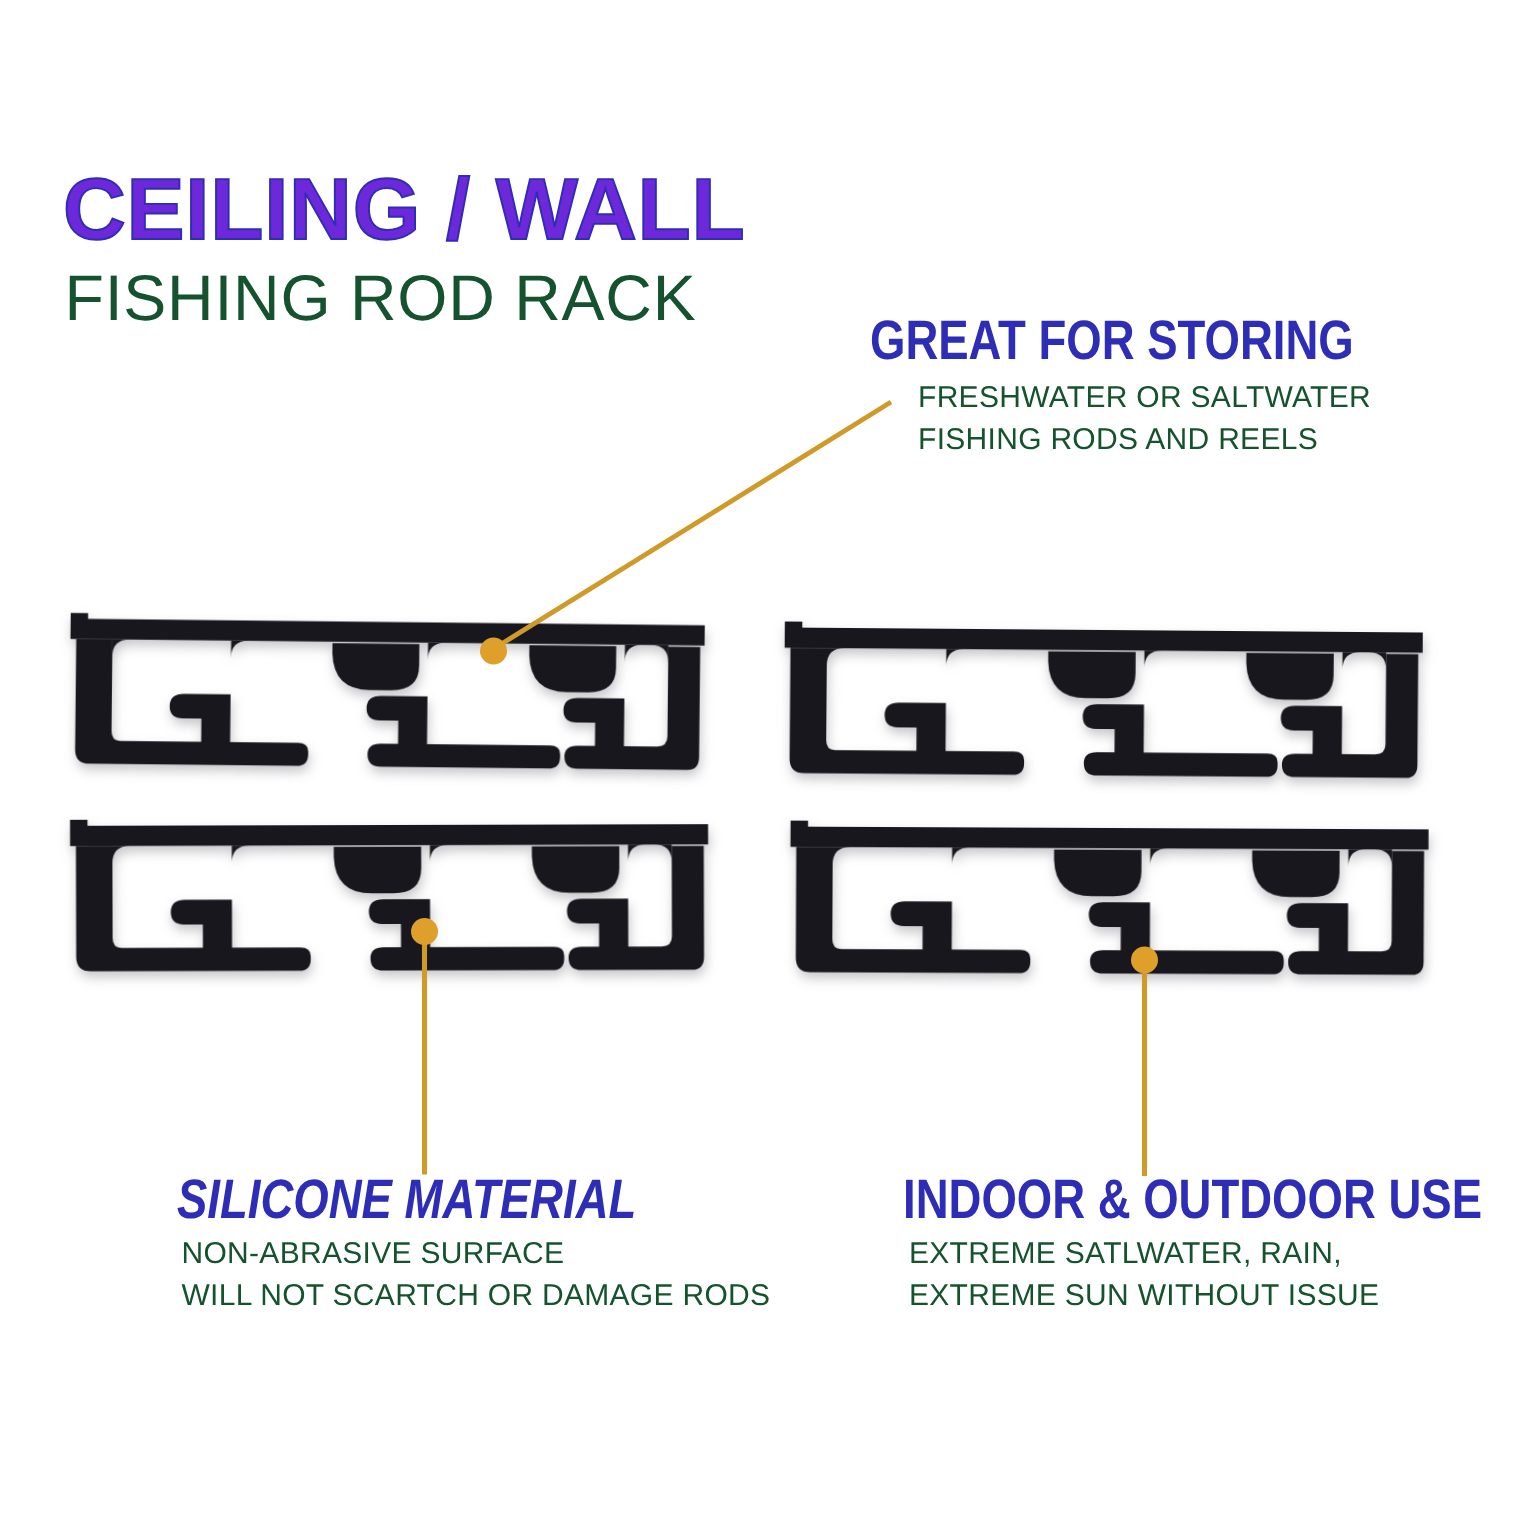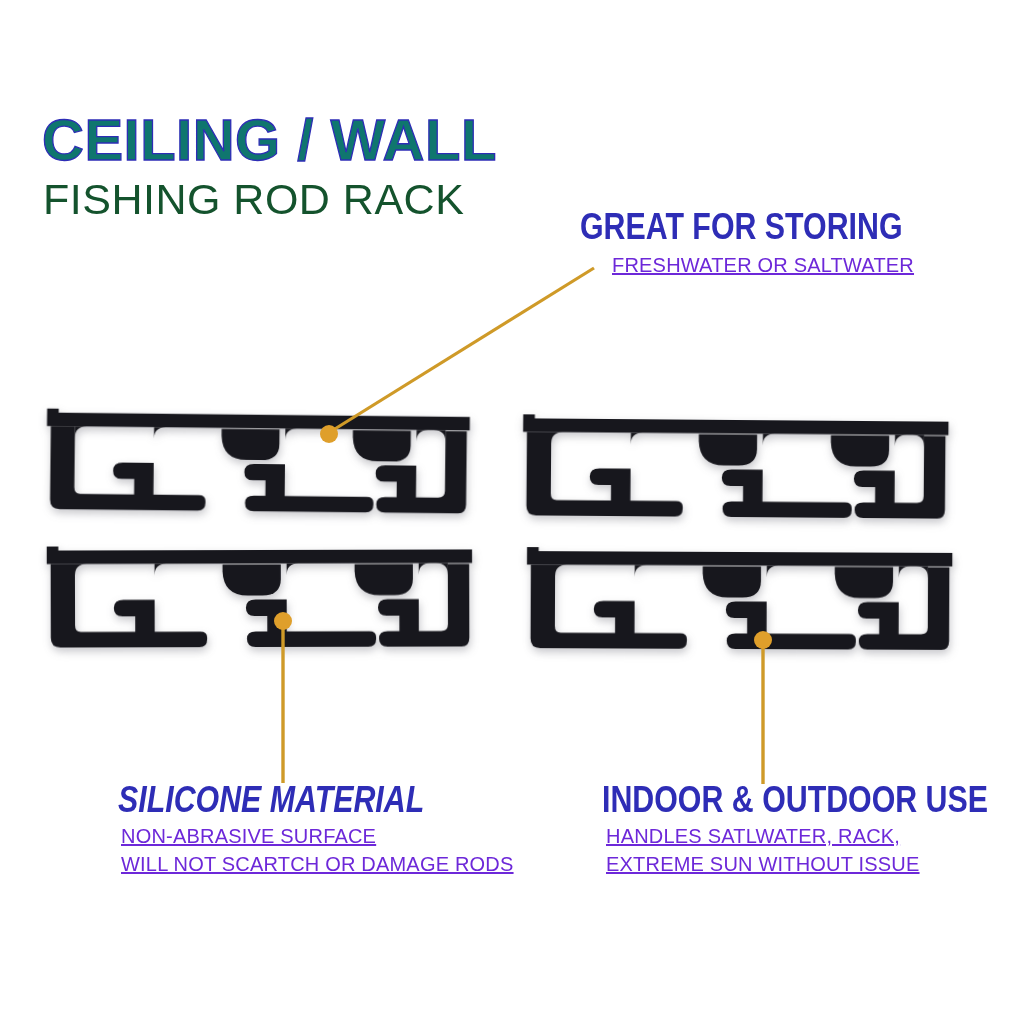--- a/index.html
+++ b/index.html
@@ -5,37 +5,37 @@
   html,body{margin:0;padding:0;}
   body{
     width:1024px;height:1024px;
     background:#ffffff;
     font-family:"Liberation Sans","DejaVu Sans",sans-serif;
     position:relative;overflow:hidden;
   }
   .abs{position:absolute;}
   .title-main{
     left:42px;top:108px;
-    color:#0f766e;font-size:58px;font-weight:bold;
+    color:#6d28d9;font-size:58px;font-weight:bold;
     letter-spacing:.5px;white-space:nowrap;
     -webkit-text-stroke:1.3px #2e2db6;
     line-height:1.1;
   }
   .title-sub{
     left:43px;top:176px;
     color:#14532d;font-size:43px;font-weight:normal;
     letter-spacing:.5px;white-space:nowrap;line-height:1.1;
   }
   .callout-h{
     color:#2e2db6;font-size:37px;font-weight:bold;white-space:nowrap;line-height:1.05;
   }
   .squeeze{display:inline-block;transform:scaleX(.82);transform-origin:left top;}
   .callout-lines{
-    color:#6d28d9;font-size:20px;line-height:27.5px;
-    white-space:nowrap;letter-spacing:.2px;text-decoration:underline;
+    color:#14532d;font-size:20px;line-height:27.5px;
+    white-space:nowrap;letter-spacing:.2px;
   }
   .rack{position:absolute;filter:drop-shadow(1px 4px 4px rgba(70,70,82,.30));}
   .rack svg{display:block;}
   #lines-overlay{position:absolute;left:0;top:0;pointer-events:none;}
 </style>
 </head>
 <body>
 
 <svg width="0" height="0" style="position:absolute">
   <defs>
@@ -62,35 +62,36 @@
 </svg>
 
 <div class="abs title-main">CEILING / WALL</div>
 <div class="abs title-sub">FISHING ROD RACK</div>
 
 <div class="abs" style="left:580px;top:208px;">
   <div class="callout-h"><span class="squeeze">GREAT FOR STORING</span></div>
 </div>
 <div class="abs callout-lines" style="left:612px;top:252px;">
   <div>FRESHWATER OR SALTWATER</div>
+  <div>FISHING RODS AND REELS</div>
 </div>
 
 <div class="abs" style="left:118px;top:781px;font-style:italic;">
   <div class="callout-h"><span class="squeeze">SILICONE MATERIAL</span></div>
 </div>
 <div class="abs callout-lines" style="left:121px;top:823px;">
   <div>NON-ABRASIVE SURFACE</div>
   <div>WILL NOT SCARTCH OR DAMAGE RODS</div>
 </div>
 
 <div class="abs" style="left:602px;top:781px;">
   <div class="callout-h"><span class="squeeze">INDOOR &amp; OUTDOOR USE</span></div>
 </div>
 <div class="abs callout-lines" style="left:606px;top:823px;">
-  <div>HANDLES SATLWATER, RACK,</div>
+  <div>EXTREME SATLWATER, RAIN,</div>
   <div>EXTREME SUN WITHOUT ISSUE</div>
 </div>
 
 <div class="rack" style="left:40px;top:407px;transform:rotate(0.6deg);">
   <svg width="436" height="111" viewBox="0 0 450 115">
       <use href="#rack-shape"></use>
     </svg>
 </div>
 <div class="rack" style="left:517px;top:412px;transform:rotate(0.45deg);">
   <svg width="437" height="112" viewBox="0 0 450 115">

